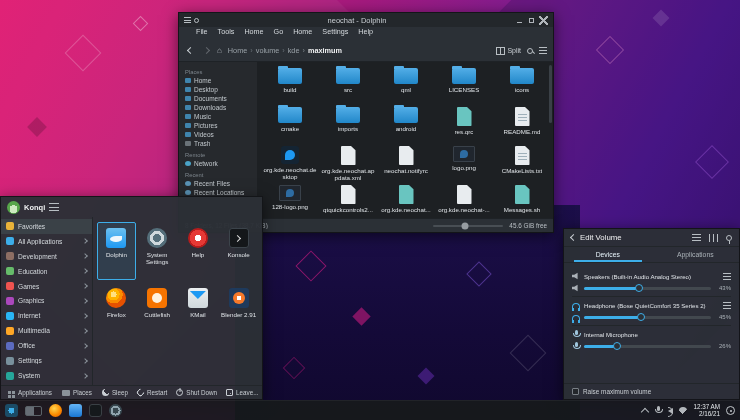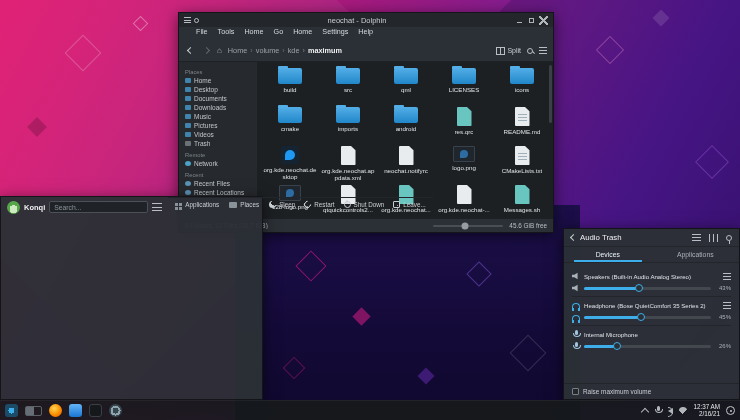--- a/index.html
+++ b/index.html
@@ -90,21 +90,21 @@
   .fi.t-app{width:18px;height:18px;background:#142433;border-radius:3px}
   .fi.t-app::after{content:"";position:absolute;inset:4px;background:#1d99f3;border-radius:50% 50% 50% 0}
   .vscroll{position:absolute;right:1px;top:3px;width:3px;height:58px;background:#3a4046;border-radius:2px}
   .statusbar{height:14px;display:flex;align-items:center;gap:6px;padding:0 6px;background:#2b3036;border-top:1px solid #1e2226;font-size:6.4px;color:#b9bfc5;flex:none}
   .st-text{flex:1;white-space:nowrap;overflow:hidden}
   .ztrack{position:relative;width:70px;height:2px;background:#484e54;border-radius:1px;flex:none}
   .zhandle{position:absolute;left:45%;top:50%;transform:translate(-50%,-50%);width:7px;height:7px;border-radius:50%;background:#969ca1}
   .st-free{white-space:nowrap}
 
   
-  .launcher{left:0;top:196px;width:263px;height:204px;z-index:10;display:flex;flex-direction:row;background:rgba(43,48,54,0.97)}
+  .launcher{left:0;top:196px;width:263px;height:204px;z-index:10;display:flex;flex-direction:column;background:rgba(43,48,54,0.97)}
   .l-header{height:20px;display:flex;align-items:center;gap:4px;padding:0 6px;flex:none}
   .konqi{width:13px;height:13px;border-radius:50%;background:radial-gradient(circle at 50% 62%,#cdeac0 0 4px,#57a64a 4px);flex:none}
   .uname{font-size:7.5px;color:#eff0f1;font-weight:bold}
   .search{flex:1;height:12px;background:#1f2327;border:1px solid #4a5157;border-radius:2px;color:#eff0f1;font-size:6.8px;padding:0 4px;font-family:"Liberation Sans",sans-serif;outline:none;min-width:0}
   .search::placeholder{color:#8a9299}
   .tune{width:10px;height:8px;flex:none;background:repeating-linear-gradient(to bottom,#b8bec3 0 1px,transparent 1px 3.5px)}
   .l-body{flex:1;display:flex;overflow:hidden}
   .cats{width:92px;border-right:1px solid #22262a;padding:2px 0;flex:none;display:flex;flex-direction:column}
   .cat{display:flex;align-items:center;gap:4px;height:15.2px;padding:0 5px;font-size:6.6px;color:#d4d9dd}
   .cat.t-true{background:#3a4147}
@@ -464,21 +464,20 @@
           <span class="zhandle"></span>
         </span>
       <span class="st-free">45.6 GiB free</span>
     </div>
   </div>
 
   <div class="popup launcher">
     <div class="l-header">
       <span class="konqi"></span>
       <span class="uname">Konqi</span>
-      <input class="search" type="text" placeholder="Search..." style="">
       <span class="tune"></span>
     </div>
     <div class="l-body">
       <ul class="cats">
 
           <li class="cat t-true">
             <i class="c-ico t-favorites"></i>
             <em>Favorites</em>
             <b class="arrow t-false"></b>
           </li>
@@ -620,21 +619,21 @@
             <i class="f-ico t-leave"></i>
             <em>Leave...</em>
           </span>
         </span>
     </div>
   </div>
 
   <div class="popup audio">
     <div class="a-header">
       <i class="back-chev"></i>
-      <span class="a-title">Audio Trash</span>
+      <span class="a-title">Edit Volume</span>
       <i class="h-ico ham"></i>
       <i class="h-ico mix"></i>
       <i class="h-ico pin"></i>
     </div>
     <div class="a-tabs">
 
         <span class="a-tab t-true">
           <em>Devices</em>
         </span>
 

